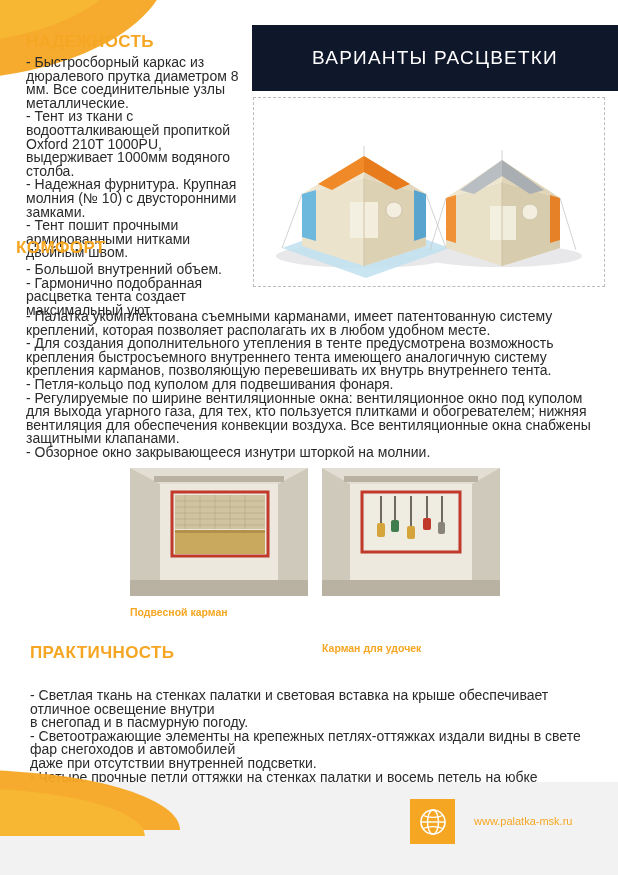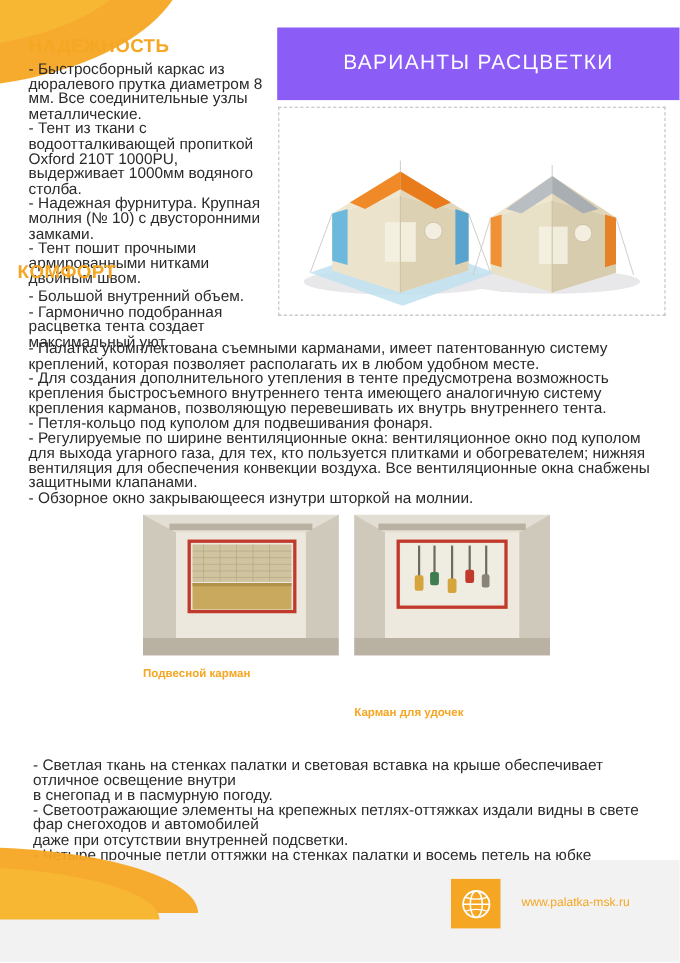--- a/index.html
+++ b/index.html
@@ -43,21 +43,21 @@
     border-radius: 0 0 100% 0;
   }
 
   
   .header-band {
     position: absolute;
     left: 252px;
     top: 25px;
     width: 366px;
     height: 66px;
-    background: #8b5cf6;
+    background: #0f172a;
     display: flex;
     align-items: center;
     justify-content: center;
   }
   .header-band .title {
     color: #ffffff;
     font-size: 19px;
     letter-spacing: 1.2px;
     font-weight: normal;
   }
@@ -318,20 +318,21 @@
         <rect x="119" y="28" width="2" height="30" fill="#6f6a5f"></rect>
         <rect x="116" y="54" width="7" height="12" rx="2" fill="#8a8378"></rect>
       </g>
       <polygon points="0,112 178,112 178,128 0,128" fill="#b9b2a3"></polygon>
     </svg>
   </div>
 
   <div class="caption" id="cap-pocket">Подвесной карман</div>
   <div class="caption" id="cap-rod">Карман для удочек</div>
 
+  <div class="sec-title" id="t-practical">ПРАКТИЧНОСТЬ</div>
   <div class="body-text" id="txt-practical" style="white-space: pre-line;">- Светлая ткань на стенках палатки и световая вставка на крыше обеспечивает отличное освещение внутри
 в снегопад и в пасмурную погоду.
 - Светоотражающие элементы на крепежных петлях-оттяжках издали видны в свете фар снегоходов  и автомобилей
 даже при отсутствии внутренней подсветки.
 - Четыре прочные петли оттяжки на стенках палатки и восемь петель на юбке позволяют надежно закрепить палатку на льду.
 - Широкая замкнутая юбка полностью исключает поддув холодного воздуха снаружи.</div>
 
   <div class="footer"></div>
   <div class="footer-swoosh"></div>
   <div class="footer-swoosh2"></div>

